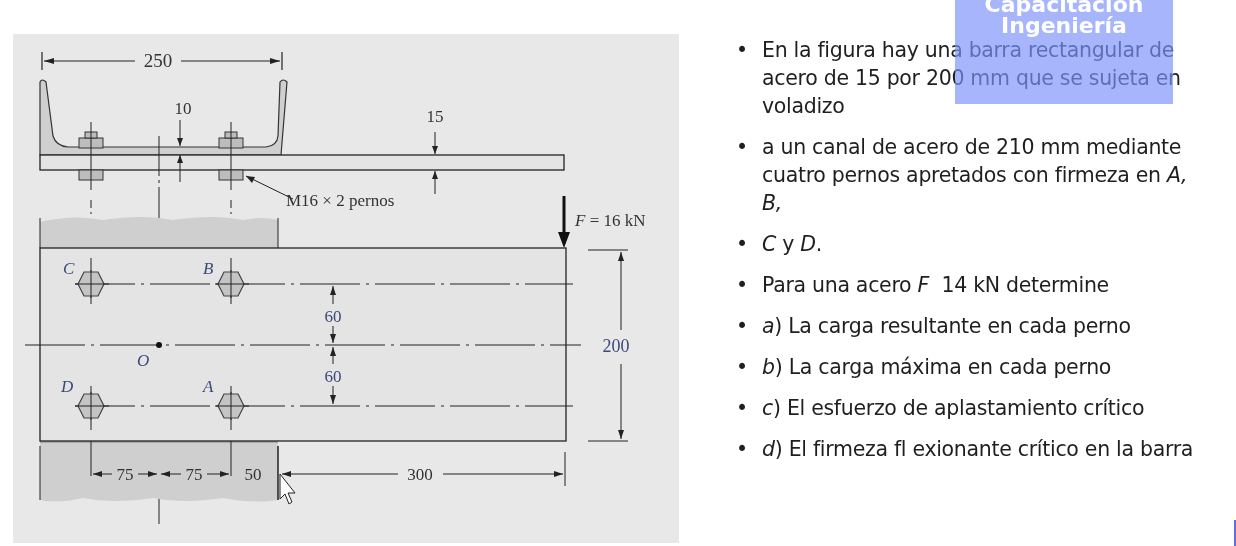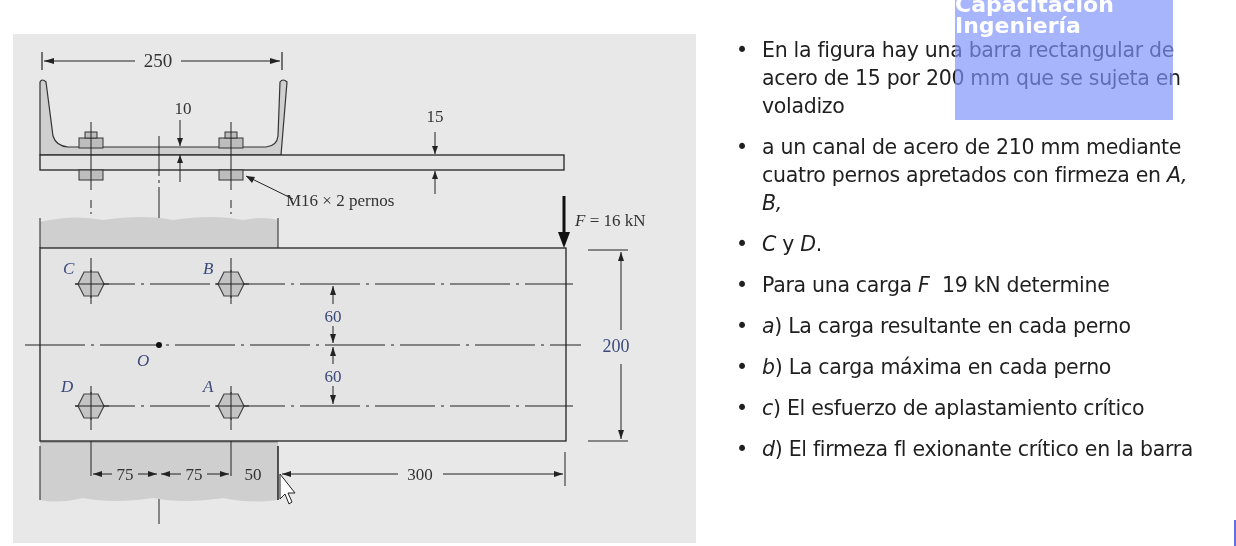--- a/index.html
+++ b/index.html
@@ -3,38 +3,37 @@
 <meta charset="utf-8">
 <style>
   html, body { margin:0; padding:0; }
   body {
     width:1236px; height:546px; background:#ffffff; position:relative; overflow:hidden;
     font-family:"DejaVu Sans", "Liberation Sans", sans-serif;
   }
   .figure {
     position:absolute; left:13px; top:34px; width:666px; height:509px;
     background:#e8e8e8;
-    padding-left:17px;
   }
   .figure svg { position:absolute; left:0; top:0; }
   .fig-text { font-family:"Liberation Serif", "DejaVu Serif", serif; fill:#333; }
   .fig-text-blue { font-family:"Liberation Serif", "DejaVu Serif", serif; fill:#3b4a7a; }
   .bullets {
     position:absolute; left:736px; top:36px; width:470px; margin:0; padding:0; list-style:none;
     font-family:"DejaVu Sans", "Liberation Sans", sans-serif; font-size:20.5px; line-height:28px; color:#1f1f1f;
     letter-spacing:-0.3px;
   }
   .bullets li { position:relative; padding-left:26px; margin-bottom:13px; }
   .bullets li .dot { position:absolute; left:0; top:0; }
   .bullets li i { font-style:italic; }
   .watermark {
-    position:absolute; left:955px; top:0; width:218px; height:120px;
+    position:absolute; left:955px; top:0; width:218px; height:104px;
     background:rgba(126,146,250,0.68);
     color:#ffffff; font-family:"DejaVu Sans", "Liberation Sans", sans-serif; font-weight:bold;
-    text-align:left; font-size:22px; line-height:21px; overflow:hidden;
+    text-align:center; font-size:22px; line-height:21px; overflow:hidden;
   }
   .watermark .wm-line { display:block; }
   .watermark .wm-first { margin-top:-6px; }
   .caret { position:absolute; left:1234px; top:520px; width:2px; height:26px; background:#6070e0; }
 </style>
 </head>
 <body>
 
 <div class="figure">
   <svg width="666" height="509" viewBox="0 0 666 509">
@@ -171,21 +170,21 @@
     <polygon points="550,440 541,437 541,443" fill="#222"></polygon>
 
     <path d="M267,440 L267,465 L272,460 L276,470 L279,468 L275,459 L282,459 Z" fill="#fff" stroke="#222" stroke-width="1"></path>
   </svg>
 </div>
 
 <ul class="bullets">
   <li><span class="dot">•</span><span>En la figura hay una barra rectangular de acero de 15 por 200 mm que se sujeta en voladizo</span></li>
   <li><span class="dot">•</span><span>a un canal de acero de 210 mm mediante cuatro pernos apretados con firmeza en </span><i>A, B,</i></li>
   <li><span class="dot">•</span><i>C</i><span> y </span><i>D</i><span>.</span></li>
-  <li><span class="dot">•</span><span>Para una carga </span><i>F</i><span style="white-space:pre">  19 kN determine</span></li>
+  <li><span class="dot">•</span><span>Para una acero </span><i>F</i><span style="white-space:pre">  14 kN determine</span></li>
   <li><span class="dot">•</span><i>a</i><span>) La carga resultante en cada perno</span></li>
   <li><span class="dot">•</span><i>b</i><span>) La carga máxima en cada perno</span></li>
   <li><span class="dot">•</span><i>c</i><span>) El esfuerzo de aplastamiento crítico</span></li>
   <li><span class="dot">•</span><i>d</i><span>) El firmeza fl exionante crítico en la barra</span></li>
 </ul>
 
 <div class="watermark">
   <span class="wm-line wm-first">Capacitación</span>
   <span class="wm-line">Ingeniería</span>
 </div>

